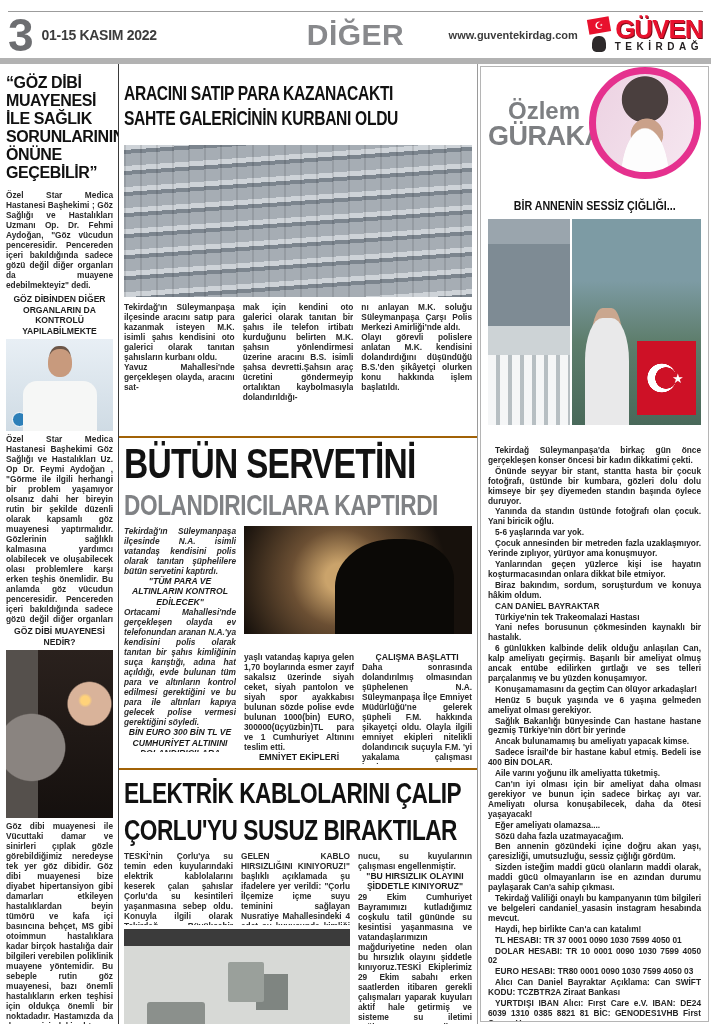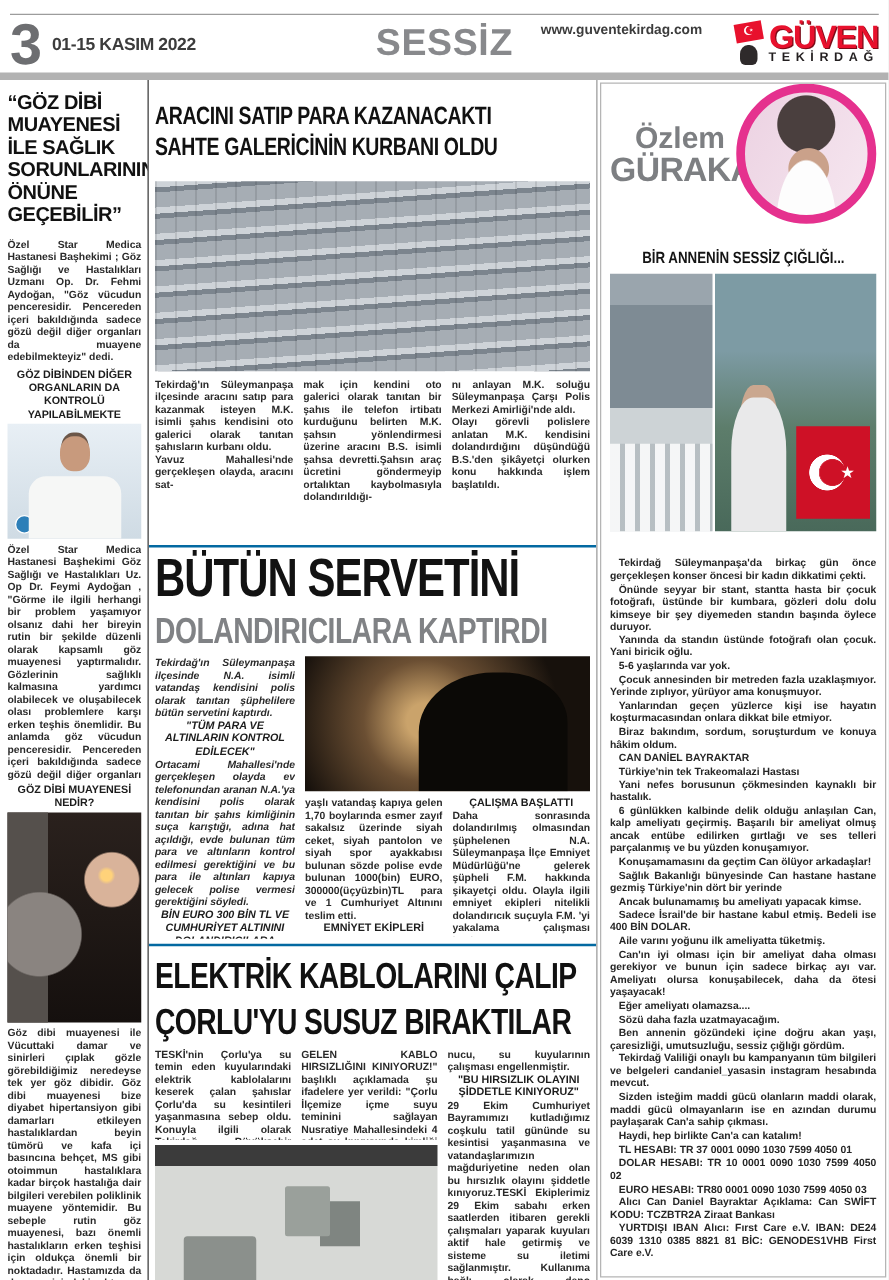--- a/index.html
+++ b/index.html
@@ -6,21 +6,21 @@
   .page{position:relative;width:711px;height:1024px;margin:0 auto;background:#fff;
         font-family:"Liberation Sans",sans-serif;color:#231f20;overflow:hidden;}
   
   header{position:relative;height:64px;}
   .hr-top{position:absolute;top:11px;left:8px;right:8px;height:1px;background:#9c9c9c;}
   .hr-bar{position:absolute;bottom:0;left:0;right:0;height:6px;background:#b2b2b2;}
   .header-row{position:absolute;top:13px;left:8px;right:8px;height:44px;display:flex;align-items:center;}
   .pageno{font-size:46px;font-weight:bold;color:#6d6e71;line-height:40px;margin-right:8px;}
   .date{font-size:14px;font-weight:bold;color:#3c3c3c;letter-spacing:-.3px;}
   .section{position:absolute;left:0;right:0;text-align:center;font-size:30px;font-weight:bold;color:#88898c;letter-spacing:.5px;}
-  .hdr-right{margin-left:auto;display:flex;gap:24px;z-index:2;}
+  .hdr-right{margin-left:auto;display:flex;align-items:center;gap:8px;z-index:2;}
   .website{font-size:11px;font-weight:bold;color:#3c3c3c;}
   .logo{display:flex;align-items:center;gap:3px;}
   .flag-ic{position:relative;width:26px;height:34px;}
   .flag-ic .f{position:absolute;top:0;left:2px;width:22px;height:15px;background:#e8112d;transform:rotate(-10deg);
               color:#fff;font-size:10px;line-height:15px;text-align:center;}
   .flag-ic .a{position:absolute;bottom:0;left:6px;width:14px;height:16px;background:#2e2a2b;border-radius:45% 45% 30% 30%;}
   .logo-text{text-align:center;}
   .logo-guven{font-size:26px;font-weight:bold;color:#e8112d;letter-spacing:-1px;line-height:22px;
               text-shadow:1px 1px 0 #7c0a17;}
   .logo-tek{font-size:10px;font-weight:bold;color:#231f20;letter-spacing:4.5px;margin-top:1px;}
@@ -46,37 +46,37 @@
       background:#f6f7f6;border-radius:14px 14px 0 0;}
   .badge{position:absolute;left:6px;bottom:4px;width:13px;height:13px;border-radius:50%;background:#2d7fb8;border:1px solid #fff;}
   .ph-eye{height:168px;margin:3px 0;background:
       radial-gradient(circle at 74% 30%,#ffd27a 0 3%,transparent 5%),
       radial-gradient(circle at 78% 32%,#d9b39a 0 15%,transparent 16%),
       radial-gradient(circle at 24% 58%,#8a8480 0 26%,transparent 27%),
       linear-gradient(90deg,#55504c 0 30%,transparent 30%),
       linear-gradient(180deg,#2a211d,#15100e);}
   
   .art{padding:4px 5px;box-sizing:border-box;}
-  .art + .art{border-top:2px solid #0369a1;}
+  .art + .art{border-top:2px solid #a16207;}
   .h-car{font-size:20px;line-height:25px;font-weight:bold;color:#111;letter-spacing:-.4px;}
   .ph-cars{height:152px;margin:4px 0 5px;background:
       repeating-linear-gradient(90deg,rgba(0,0,0,.10) 0 2px,transparent 2px 16px),
       repeating-linear-gradient(176deg,#ced3d8 0 5px,#7c858e 5px 9px,#a6adb4 9px 21px);}
   .threecol{display:flex;gap:8px;}
   .threecol > div{flex:1;height:130px;overflow:hidden;}
   .h-fraud1{font-size:43px;line-height:42px;font-weight:bold;color:#121212;letter-spacing:-1px;}
   .h-fraud2{font-size:29px;line-height:30px;font-weight:bold;color:#808285;letter-spacing:-.5px;}
   .fraud-row{display:flex;gap:8px;margin-top:3px;}
   .fraud-c1{width:112px;height:226px;overflow:hidden;flex:none;font-style:italic;}
   .fraud-right{flex:1;}
   .ph-phone{height:108px;background:
       radial-gradient(circle at 42% 48%,#caa36b 0 10%,#6b4f33 34%,#17110c 75%);}
   .ph-phone::after{content:"";position:absolute;right:8%;bottom:0;width:52%;height:88%;
       background:#0b0906;border-radius:50% 42% 0 0;}
-  .fraud-2col{display:flex;gap:8px;margin-top:4px;}
+  .fraud-2col{display:flex;gap:8px;margin-top:18px;}
   .fraud-2col > div{flex:1;height:112px;overflow:hidden;}
   .h-cable{font-size:29px;line-height:30px;font-weight:bold;color:#111;letter-spacing:-.6px;}
   .cable-row{display:flex;gap:8px;margin-top:3px;}
   .cable-left{width:226px;flex:none;}
   .cable-2col{display:flex;gap:8px;}
   .cable-2col > div{flex:1;height:74px;overflow:hidden;}
   .ph-pump{height:152px;margin-top:4px;background:linear-gradient(180deg,#3b3b3b 0 11%,#d7d9d6 11%);}
   .ph-pump::before{content:"";position:absolute;left:10%;bottom:8%;width:26%;height:44%;
       background:#8b908c;border-radius:3px;box-shadow:0 18px 0 -8px #223;}
   .ph-pump::after{content:"";position:absolute;left:46%;top:22%;width:16%;height:26%;
@@ -114,21 +114,21 @@
 </head>
 <body>
 
 <div class="page">
 
   <header>
     <div class="hr-top"></div>
     <div class="header-row">
       <span class="pageno">3</span>
       <span class="date">01-15 KASIM 2022</span>
-      <span class="section">SESSİZ</span>
+      <span class="section">DİĞER</span>
       <div class="hdr-right">
         <span class="website">www.guventekirdag.com</span>
         <div class="logo">
           <div class="flag-ic">
             <div class="f">☪</div>
             <div class="a"></div>
           </div>
           <div class="logo-text">
             <div class="logo-guven">GÜVEN</div>
             <div class="logo-tek">TEKİRDAĞ</div>
@@ -254,30 +254,31 @@
             <p>Yanında da standın üstünde fotoğrafı olan çocuk. Yani biricik oğlu.</p>
             <p>5-6 yaşlarında var yok.</p>
             <p>Çocuk annesinden bir metreden fazla uzaklaşmıyor. Yerinde zıplıyor, yürüyor ama konuşmuyor.</p>
             <p>Yanlarından geçen yüzlerce kişi ise hayatın koşturmacasından onlara dikkat bile etmiyor.</p>
             <p>Biraz bakındım, sordum, soruşturdum ve konuya hâkim oldum.</p>
             <p>CAN DANİEL BAYRAKTAR</p>
             <p>Türkiye'nin tek Trakeomalazi Hastası</p>
             <p>Yani nefes borusunun çökmesinden kaynaklı bir hastalık.</p>
             <p>6 günlükken kalbinde delik olduğu anlaşılan Can, kalp ameliyatı geçirmiş. Başarılı bir ameliyat olmuş ancak entübe edilirken gırtlağı ve ses telleri parçalanmış ve bu yüzden konuşamıyor.</p>
             <p>Konuşamamasını da geçtim Can ölüyor arkadaşlar!</p>
+            <p>Henüz 5 buçuk yaşında ve 6 yaşına gelmeden ameliyat olması gerekiyor.</p>
             <p>Sağlık Bakanlığı bünyesinde Can hastane hastane gezmiş Türkiye'nin dört bir yerinde</p>
             <p>Ancak bulunamamış bu ameliyatı yapacak kimse.</p>
             <p>Sadece İsrail'de bir hastane kabul etmiş. Bedeli ise 400 BİN DOLAR.</p>
             <p>Aile varını yoğunu ilk ameliyatta tüketmiş.</p>
             <p>Can'ın iyi olması için bir ameliyat daha olması gerekiyor ve bunun için sadece birkaç ayı var. Ameliyatı olursa konuşabilecek, daha da ötesi yaşayacak!</p>
             <p>Eğer ameliyatı olamazsa....</p>
             <p>Sözü daha fazla uzatmayacağım.</p>
             <p>Ben annenin gözündeki içine doğru akan yaşı, çaresizliği, umutsuzluğu, sessiz çığlığı gördüm.</p>
+            <p>Sizden isteğim maddi gücü olanların maddi olarak, maddi gücü olmayanların ise en azından durumu paylaşarak Can'a sahip çıkması.</p>
             <p>Tekirdağ Valiliği onaylı bu kampanyanın tüm bilgileri ve belgeleri candaniel_yasasin instagram hesabında mevcut.</p>
-            <p>Sizden isteğim maddi gücü olanların maddi olarak, maddi gücü olmayanların ise en azından durumu paylaşarak Can'a sahip çıkması.</p>
             <p>Haydi, hep birlikte Can'a can katalım!</p>
             <p>TL HESABI: TR 37 0001 0090 1030 7599 4050 01</p>
             <p>DOLAR HESABI: TR 10 0001 0090 1030 7599 4050 02</p>
             <p>EURO HESABI: TR80 0001 0090 1030 7599 4050 03</p>
             <p>Alıcı Can Daniel Bayraktar Açıklama: Can SWİFT KODU: TCZBTR2A Ziraat Bankası</p>
             <p>YURTDIŞI IBAN Alıcı: Fırst Care e.V. IBAN: DE24 6039 1310 0385 8821 81 BİC: GENODES1VHB First Care e.V.</p>
           </div>
       </div>
     </aside>
 

